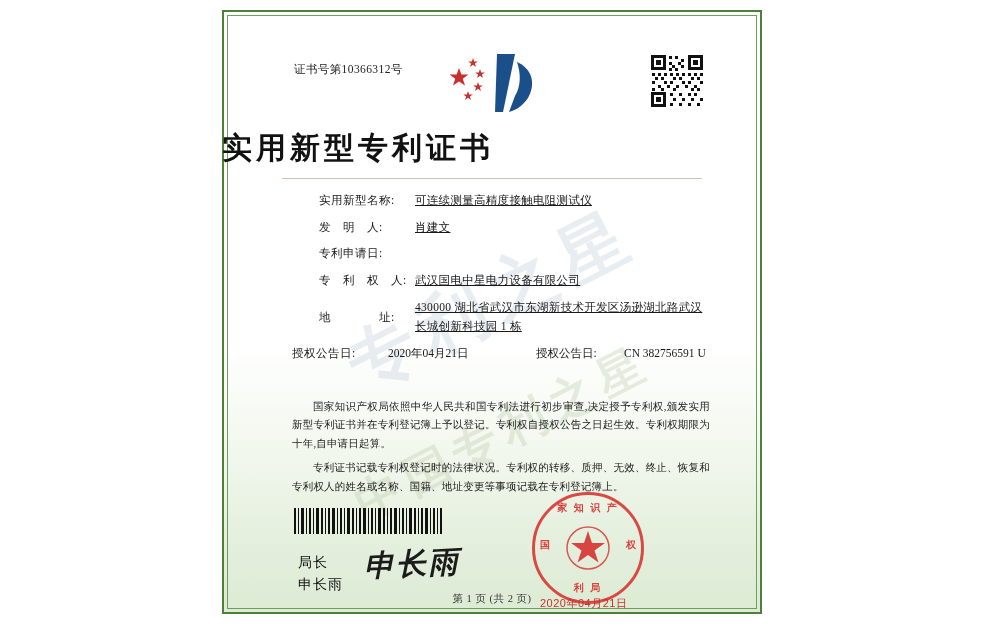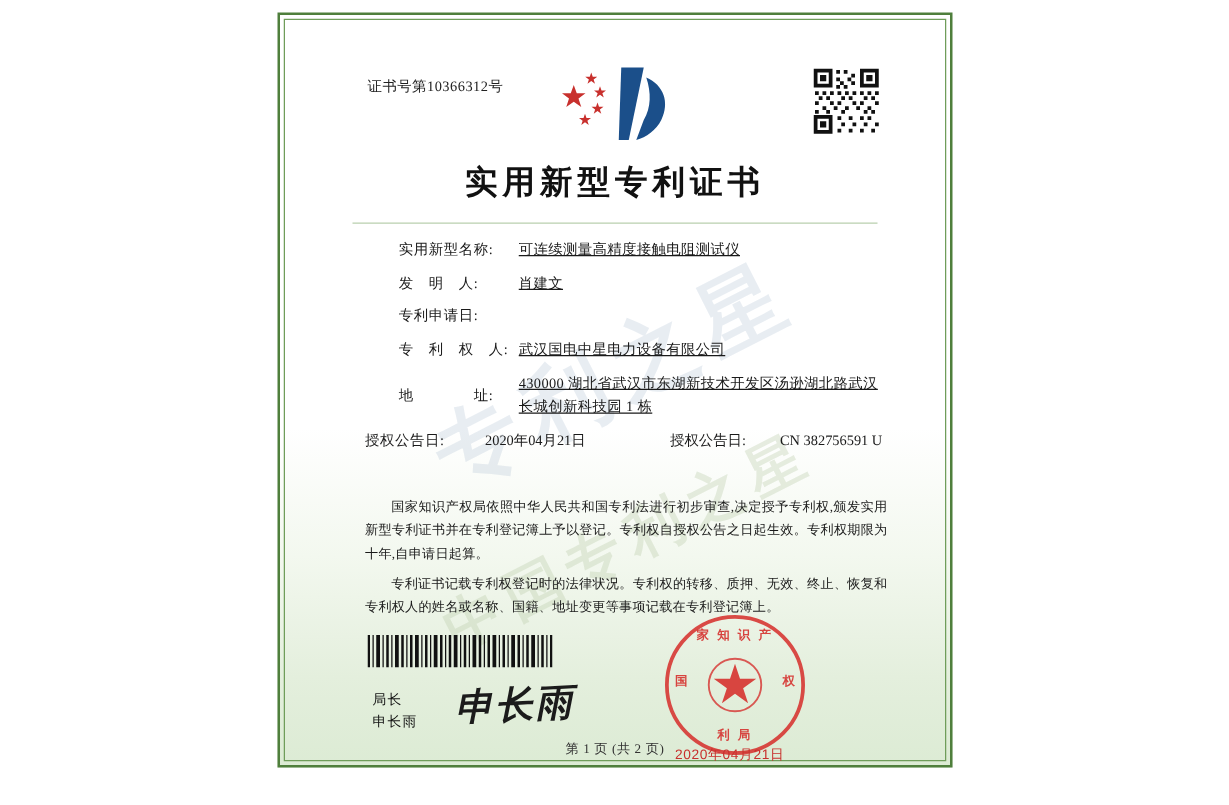--- a/index.html
+++ b/index.html
@@ -105,23 +105,23 @@
     transform: translateX(-50%);
     width: 110px;
     height: 70px;
   }
 
   .main-title {
     position: absolute;
     left: 0;
     right: 0;
     top: 118px;
-    text-align: center;
+    text-align: left;
     font-family: "Liberation Serif", serif;
-    font-size: 26px;
+    font-size: 30px;
     font-weight: bold;
     letter-spacing: 4px;
     color: #111;
   }
 
   .divider {
     position: absolute;
     left: 60px;
     right: 60px;
     top: 168px;
@@ -194,21 +194,21 @@
     top: 498px;
     width: 148px;
     height: 26px;
   }
 
   
   .sig-label {
     position: absolute;
     left: 76px;
     top: 542px;
-    font-size: 11px;
+    font-size: 14px;
     line-height: 1.6;
     color: #111;
     letter-spacing: 1px;
   }
   .sig-script {
     position: absolute;
     left: 142px;
     top: 534px;
     font-family: "Liberation Serif", serif;
     font-size: 30px;

